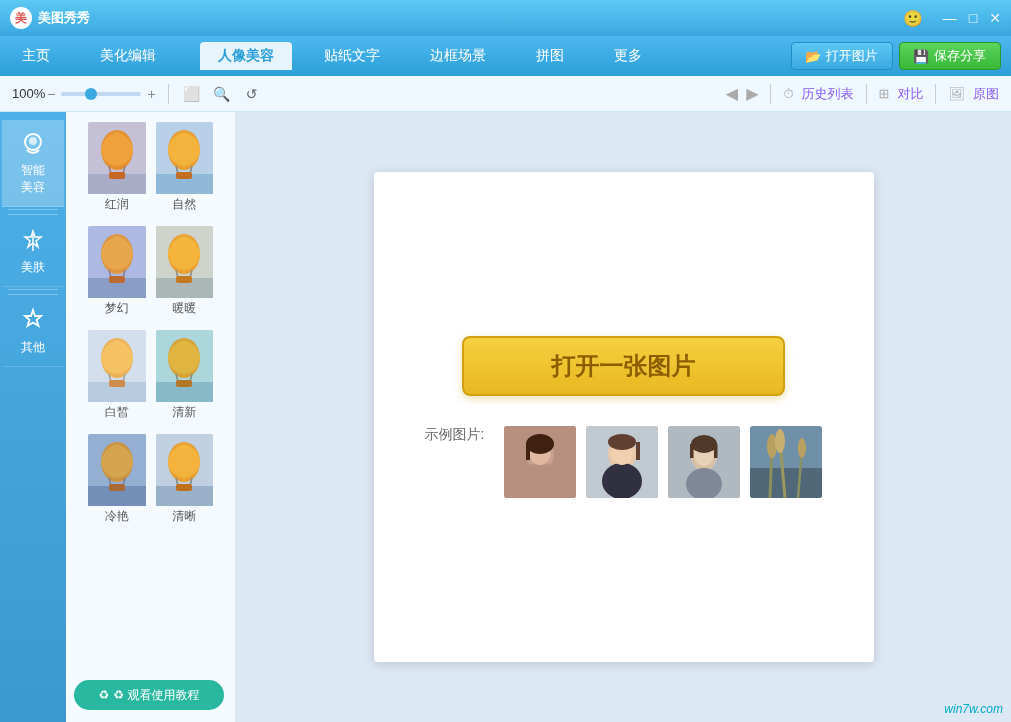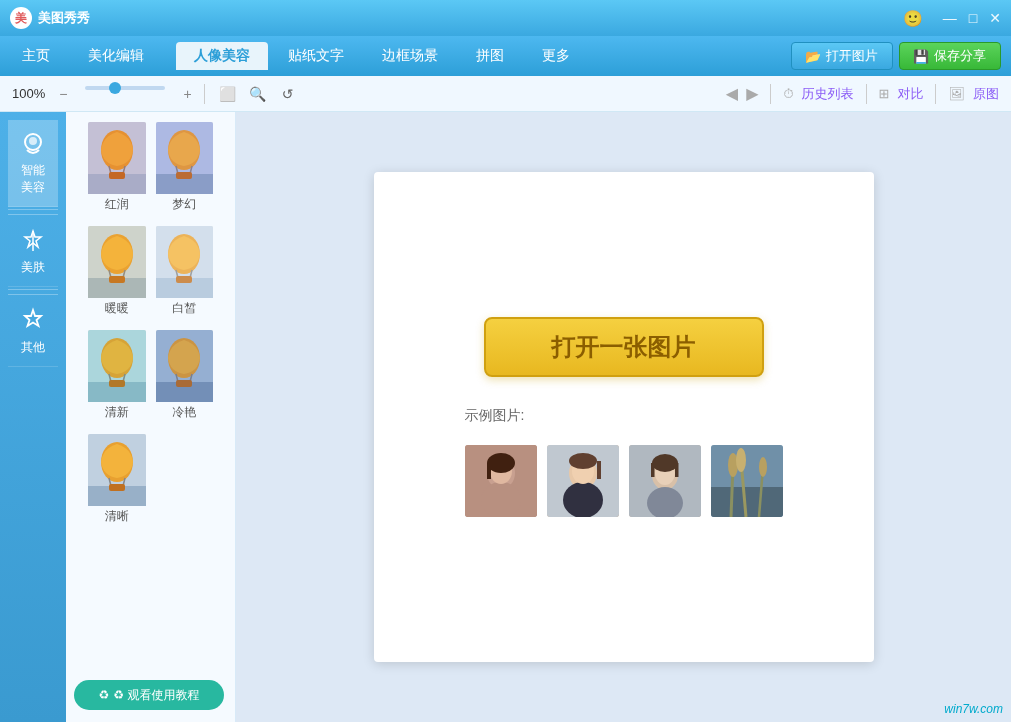--- a/index.html
+++ b/index.html
@@ -50,21 +50,21 @@
     }
     .tb-smile { font-size: 16px; margin-right: 8px; }
 
     
     .menubar {
       height: 40px;
       background: linear-gradient(to bottom, #4db8f0, #2d9fd8);
       display: flex;
       align-items: stretch;
       padding: 6px 4px;
-      gap: 2px;
+      gap: 14px;
     }
     .menu-item {
       padding: 0 18px;
       color: #fff;
       font-size: 14px;
       display: flex;
       align-items: center;
       cursor: pointer;
       border-radius: 4px 4px 0 0;
       transition: background 0.15s;
@@ -114,21 +114,22 @@
       height: 36px;
       background: #f0f8ff;
       border-bottom: 1px solid #d0e8f5;
       display: flex;
       align-items: center;
       padding: 0 12px;
       gap: 8px;
     }
     .toolbar-zoom {
       display: flex;
-      gap: 14px;
+      align-items: center;
+      gap: 2px;
       font-size: 13px;
       color: #555;
     }
     .zoom-pct { font-size: 13px; color: #333; }
     .zoom-slider {
       width: 80px;
       height: 4px;
       background: #c0d8f0;
       border-radius: 2px;
       position: relative;
@@ -183,22 +184,22 @@
     .sidebar-icons {
       width: 66px;
       background: linear-gradient(to bottom, #4db0e8, #3a9ad0);
       display: flex;
       flex-direction: column;
       align-items: center;
       padding: 8px 0;
       gap: 0;
     }
     .sidebar-icon-item {
-      width: 50px;
-      padding: 10px 8px;
+      width: 62px;
+      padding: 10px 14px;
       display: flex;
       flex-direction: column;
       align-items: center;
       gap: 4px;
       cursor: pointer;
       border-bottom: 1px solid rgba(255,255,255,0.15);
       transition: background 0.15s;
     }
     .sidebar-icon-item.active { background: rgba(255,255,255,0.25); }
     .sidebar-icon-svg {
@@ -273,37 +274,37 @@
       background: #fff;
       border-radius: 4px;
       box-shadow: 0 2px 12px rgba(0,0,0,0.15);
       display: flex;
       flex-direction: column;
       align-items: center;
       justify-content: center;
       gap: 30px;
     }
     .open-image-btn {
-      width: 280px;
+      width: 323px;
       height: 60px;
       background: linear-gradient(to bottom, #f5d040, #e8b820);
       border: 2px solid #d0a010;
       border-radius: 8px;
       color: #8b5e00;
       font-size: 24px;
       font-weight: bold;
       cursor: pointer;
       display: flex;
       align-items: center;
       justify-content: center;
       box-shadow: 0 3px 8px rgba(200,160,0,0.3);
     }
     .sample-section {
       display: flex;
-      flex-direction: column;
+      flex-direction: row;
       align-items: flex-start;
       gap: 20px;
     }
     .sample-label {
       font-size: 14px;
       color: #666;
     }
     .sample-images {
       display: flex;
       gap: 10px;
@@ -473,20 +474,34 @@
             <line x1="28" y1="44" x2="30" y2="52" stroke="#888" stroke-width="1.5"></line>
             <line x1="44" y1="44" x2="42" y2="52" stroke="#888" stroke-width="1.5"></line>
             <rect x="28" y="50" width="16" height="7" rx="2" fill="#c07020"></rect>
 
             <rect width="72" height="72" fill="rgba(220,60,60,0.15)"></rect>
           </svg>
         </div>
         <span class="filter-label">红润</span>
       </div>
 
+      <div class="filter-item">
+        <div class="filter-thumb">
+          <svg class="balloon-svg" viewBox="0 0 72 72">
+            <rect width="72" height="72" fill="#b8d0e8"></rect>
+            <rect width="72" height="20" y="52" fill="#90b8d8"></rect>
+            <ellipse cx="36" cy="28" rx="16" ry="20" fill="#e8a030"></ellipse>
+            <path d="M20 28 Q22 14 36 10 Q50 14 52 28 Q50 42 36 44 Q22 42 20 28Z" fill="#f5b840" opacity="0.8"></path>
+            <line x1="28" y1="44" x2="30" y2="52" stroke="#888" stroke-width="1.5"></line>
+            <line x1="44" y1="44" x2="42" y2="52" stroke="#888" stroke-width="1.5"></line>
+            <rect x="28" y="50" width="16" height="7" rx="2" fill="#c07020"></rect>
+          </svg>
+        </div>
+        <span class="filter-label">自然</span>
+      </div>
 
       <div class="filter-item">
         <div class="filter-thumb">
           <svg class="balloon-svg" viewBox="0 0 72 72">
             <rect width="72" height="72" fill="#b0c8e8"></rect>
             <rect width="72" height="20" y="52" fill="#88a8c8"></rect>
             <ellipse cx="36" cy="28" rx="16" ry="20" fill="#e8a030"></ellipse>
             <path d="M20 28 Q22 14 36 10 Q50 14 52 28 Q50 42 36 44 Q22 42 20 28Z" fill="#f5b840" opacity="0.8"></path>
             <line x1="28" y1="44" x2="30" y2="52" stroke="#888" stroke-width="1.5"></line>
             <line x1="44" y1="44" x2="42" y2="52" stroke="#888" stroke-width="1.5"></line>

